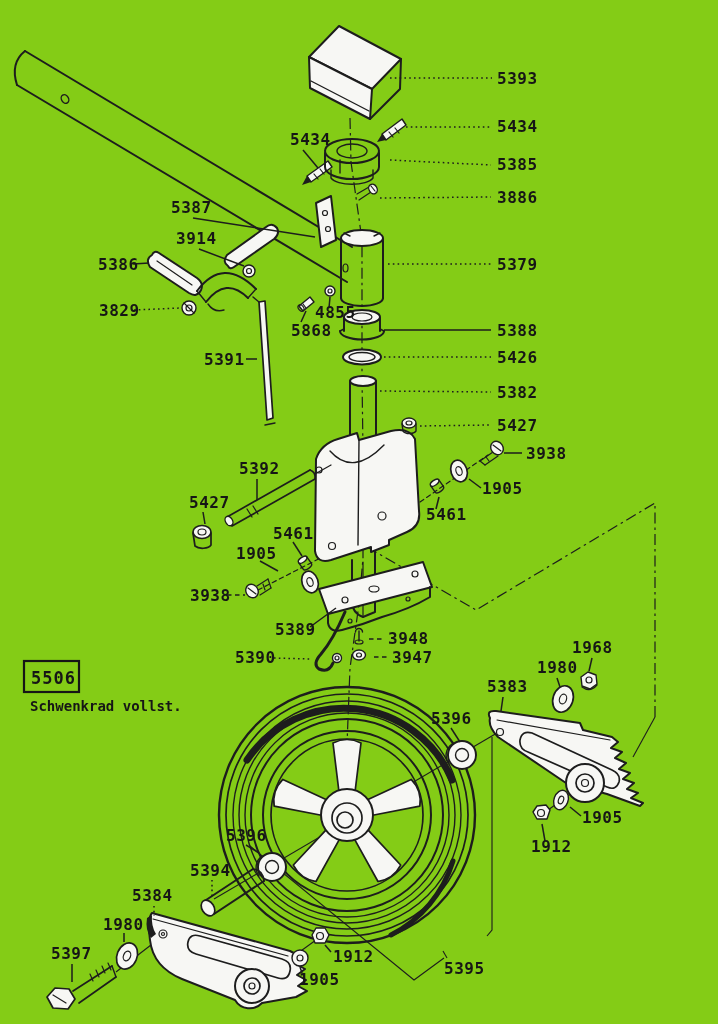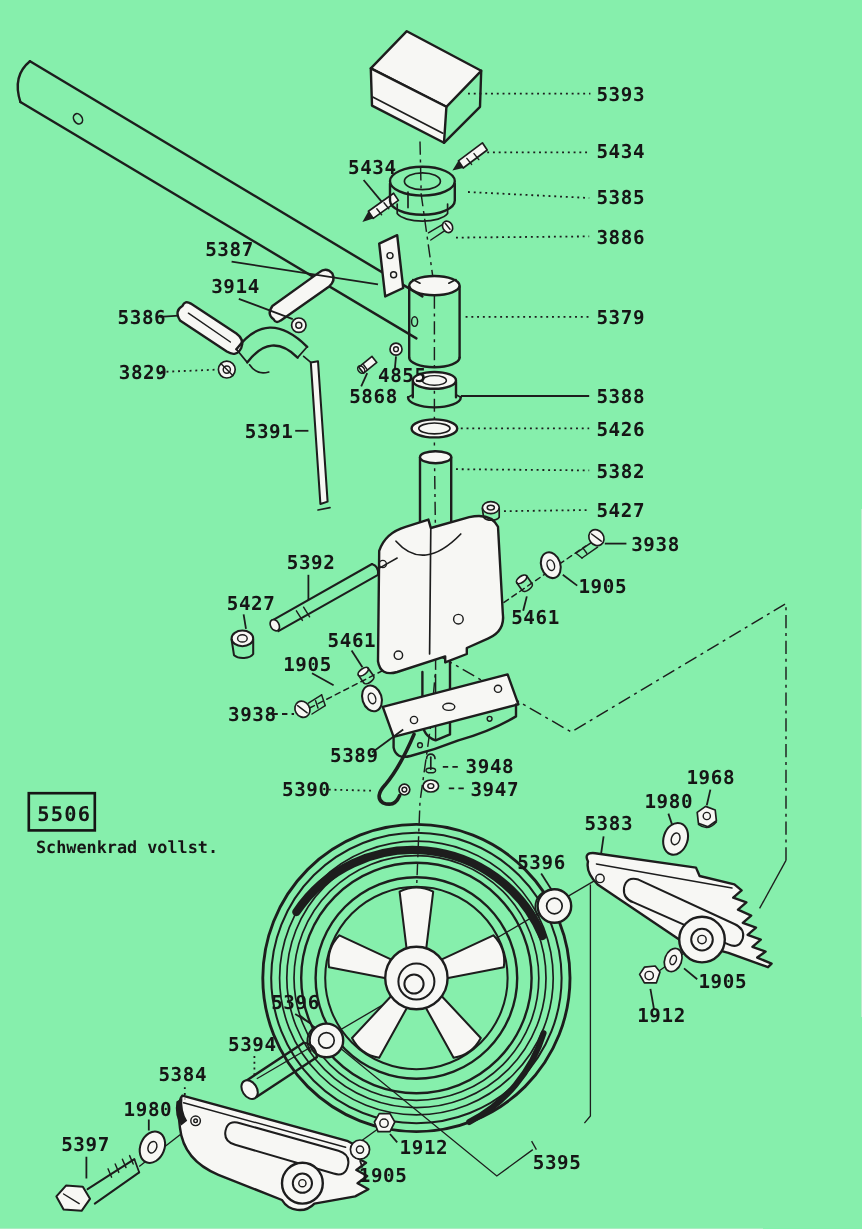--- a/index.html
+++ b/index.html
@@ -1,16 +1,16 @@
 <!DOCTYPE html>
 <html><head>
 <meta charset="utf-8">
 <style>
   html,body{margin:0;padding:0;background:#e8e8e6;}
-  #stage{position:relative;width:718px;height:1024px;background:#86efac;overflow:hidden;
+  #stage{position:relative;width:718px;height:1024px;background:#84cc16;overflow:hidden;
          font-family:"DejaVu Sans Mono",monospace;}
   svg{position:absolute;left:0;top:0;}
   .ln{stroke:#1d1d1d;fill:none;stroke-linecap:round;stroke-linejoin:round;}
   .w2{stroke-width:2;}
   .w17{stroke-width:1.7;}
   .w14{stroke-width:1.4;}
   .w12{stroke-width:1.2;}
   .fillbg{fill:#f7f7f4;}
   .fillink{fill:#1d1d1d;stroke:none;}
   .lead{stroke:#1d1d1d;stroke-width:1.5;fill:none;}

